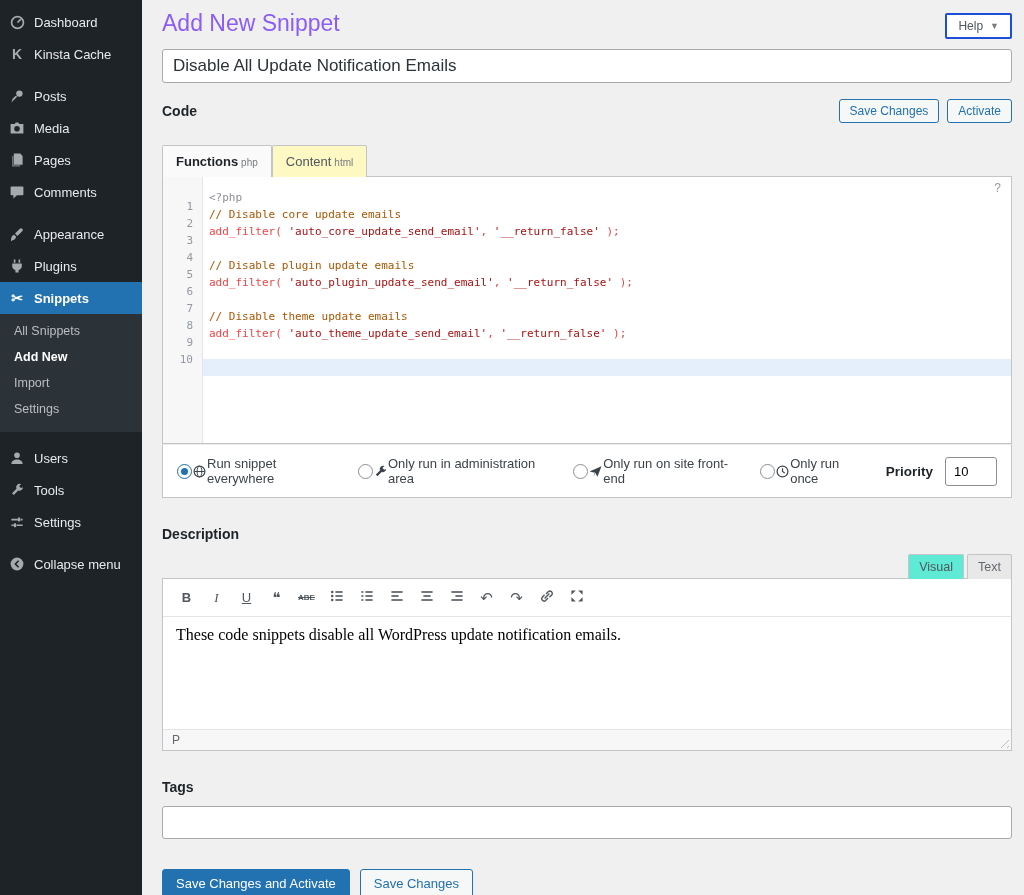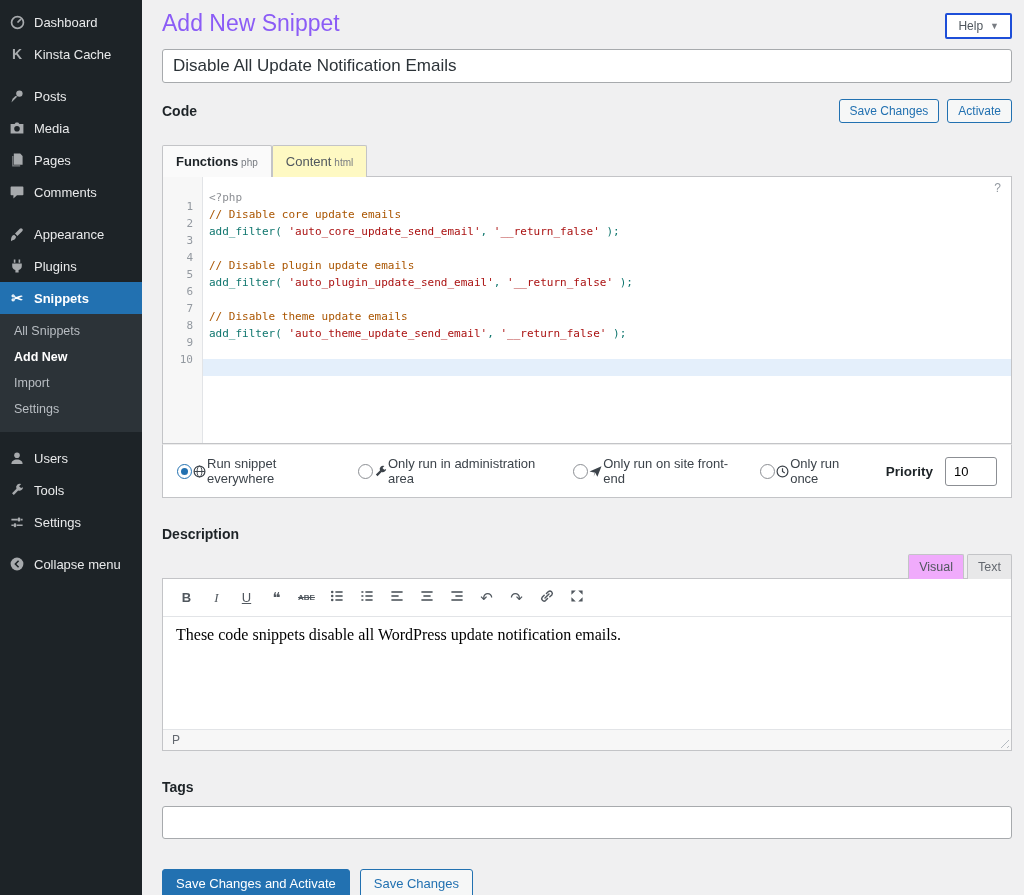--- a/index.html
+++ b/index.html
@@ -47,38 +47,38 @@
   
   .editor-wrap{position:relative;display:flex;background:#fff;border:1px solid #c3c4c7;height:268px;margin-top:-1px}
   .gutter{width:40px;background:#f7f7f7;border-right:1px solid #e2e4e7;padding-top:4px}
   .gut-row{height:17px;line-height:17px;text-align:right;padding-right:9px;color:#9399a0;font-family:"DejaVu Sans Mono",monospace;font-size:11px}
   .code-col{flex:1;padding-top:12px;font-family:"DejaVu Sans Mono",monospace;font-size:11px;line-height:17px;color:#1d2327;overflow:hidden;cursor:text}
   .cm-line{height:17px;line-height:17px;padding-left:6px;white-space:pre}
   .php-open{color:#8c8f94}
   .cm-active{background:var(--active-line)}
   .tok-comment{color:var(--code-comment)}
   .tok-string{color:var(--code-string)}
-  .tok-plain{color:#0f766e}
+  .tok-plain{color:#ef4444}
   .editor-help{position:absolute;top:4px;right:10px;color:#9399a0;font-size:12px;cursor:pointer}
   
   .scope-row{display:flex;align-items:center;gap:22px;background:#fff;border:1px solid #c3c4c7;border-top:1px solid #ececec;padding:11px 14px;font-size:13px;color:#3c434a}
   .scope-opt{display:flex;align-items:center;gap:0;cursor:pointer}
   .radio{width:15px;height:15px;border-radius:50%;border:1px solid #8c8f94;background:#fff;display:inline-block;position:relative;flex:0 0 15px}
   .radio.checked{border-color:var(--accent)}
   .radio.checked::after{content:"";position:absolute;left:3px;top:3px;width:7px;height:7px;border-radius:50%;background:var(--accent)}
   .scope-icon{width:15px;height:15px;color:#3c434a;flex:0 0 15px}
   .priority{margin-left:auto;display:flex;align-items:center;gap:12px}
   .priority-label{font-weight:700;font-size:13.5px;color:#1d2327}
   .priority-input{width:52px;height:29px;border:1px solid #8c8f94;border-radius:3px;padding:0 8px;font-size:13px;font-family:inherit}
   
   .desc-heading{margin-top:28px}
   .wpeditor{margin-top:12px}
   .editor-tabs-right{display:flex;justify-content:flex-end;gap:3px;position:relative;z-index:2}
   .vtab{padding:5px 10px;font-size:12.5px;border:1px solid #c3c4c7;border-bottom:none;background:#e8e8e9;color:#646970;border-radius:2px 2px 0 0;margin-bottom:-1px;cursor:pointer}
-  .vtab.active{background:#f0abfc;color:#50575e}
+  .vtab.active{background:#5eead4;color:#50575e}
   .mce-shell{border:1px solid #c3c4c7;background:#fff}
   .mce-toolbar{display:flex;align-items:center;gap:3px;padding:6px 10px;border-bottom:1px solid #e2e4e7}
   .mce-btn{width:27px;height:25px;display:flex;align-items:center;justify-content:center;color:#50575e;font-size:13px;border:1px solid transparent;border-radius:2px;background:none;cursor:pointer;font-family:inherit}
   .mce-btn .bld{font-weight:700}
   .mce-btn .itl{font-style:italic;font-family:"Liberation Serif",serif}
   .mce-btn .und{text-decoration:underline}
   .mce-btn .quote{font-size:15px;line-height:10px}
   .mce-btn .strike{font-size:8px;font-weight:700;text-decoration:line-through;letter-spacing:0}
   .mce-btn .uarrow{font-size:15px}
   .mce-btn svg{width:16px;height:16px}

